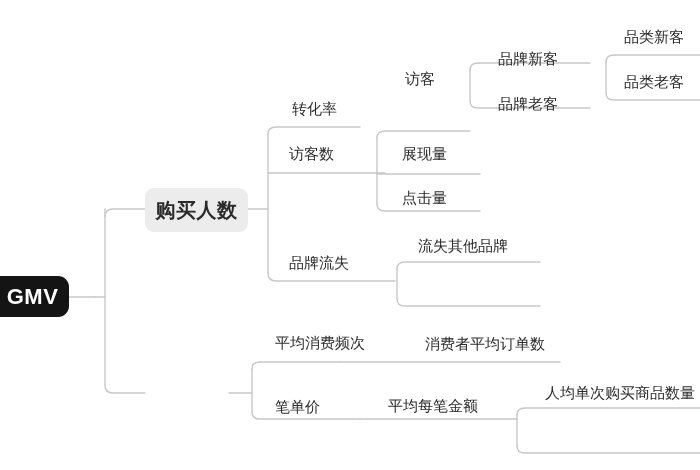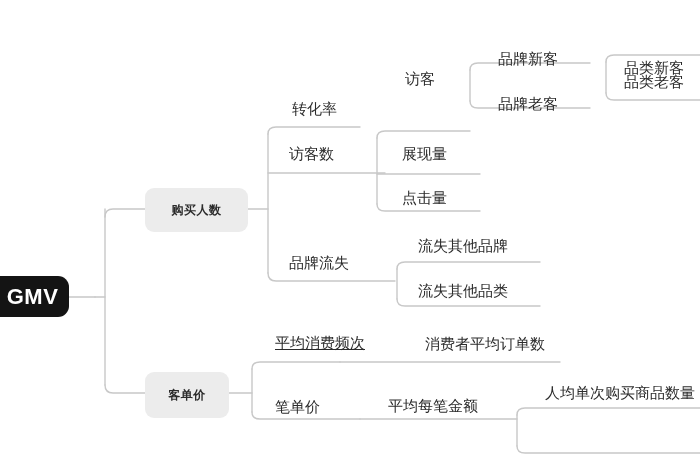--- a/index.html
+++ b/index.html
@@ -41,21 +41,21 @@
   .pill{
     position:absolute;
     background:#ececec;
     border-radius:9px;
     display:flex;
     align-items:center;
     justify-content:center;
   }
   .pill .pill-label{
     color:#2b2b2b;
-    font-size:12px;
+    font-size:20px;
     font-weight:700;
     letter-spacing:.5px;
   }
   #pill-gmrs{ left:145px; top:188px; width:103px; height:44px; }
   #pill-aov  { left:145px; top:372px; width:84px;  height:46px; }
   
   .lbl{ position:absolute; color:#2b2b2b; font-size:15px; white-space:nowrap; line-height:1; }
 </style>
 </head>
 <body>
@@ -110,38 +110,34 @@
     </g>
   </svg>
 
   <div class="root-node">
     <span class="root-label">GMV</span>
   </div>
 
   <div class="pill" id="pill-gmrs">
     <span class="pill-label">购买人数</span>
   </div>
-  <div class="pill" id="pill-aov">
-    <span class="pill-label">客单价</span>
-  </div>
 
   <div class="lbl" style="left:292px;top:101px;">转化率</div>
   <div class="lbl" style="left:289px;top:146px;">访客数</div>
   <div class="lbl" style="left:289px;top:255px;">品牌流失</div>
-  <div class="lbl" style="left:275px;top:335px;text-decoration:underline;">平均消费频次</div>
+  <div class="lbl" style="left:275px;top:335px;">平均消费频次</div>
   <div class="lbl" style="left:275px;top:399px;">笔单价</div>
 
   <div class="lbl" style="left:405px;top:71px;">访客</div>
   <div class="lbl" style="left:402px;top:146px;">展现量</div>
   <div class="lbl" style="left:402px;top:190px;">点击量</div>
   <div class="lbl" style="left:418px;top:238px;">流失其他品牌</div>
-  <div class="lbl" style="left:418px;top:283px;">流失其他品类</div>
   <div class="lbl" style="left:388px;top:398px;">平均每笔金额</div>
   <div class="lbl" style="left:425px;top:336px;">消费者平均订单数</div>
 
   <div class="lbl" style="left:498px;top:51px;">品牌新客</div>
   <div class="lbl" style="left:498px;top:96px;">品牌老客</div>
   <div class="lbl" style="left:545px;top:385px;">人均单次购买商品数量</div>
 
-  <div class="lbl" style="left:624px;top:29px;margin-top:31px;">品类新客</div>
+  <div class="lbl" style="left:624px;top:29px;">品类新客</div>
   <div class="lbl" style="left:624px;top:74px;">品类老客</div>
 
 </div>
 
 </body></html>

